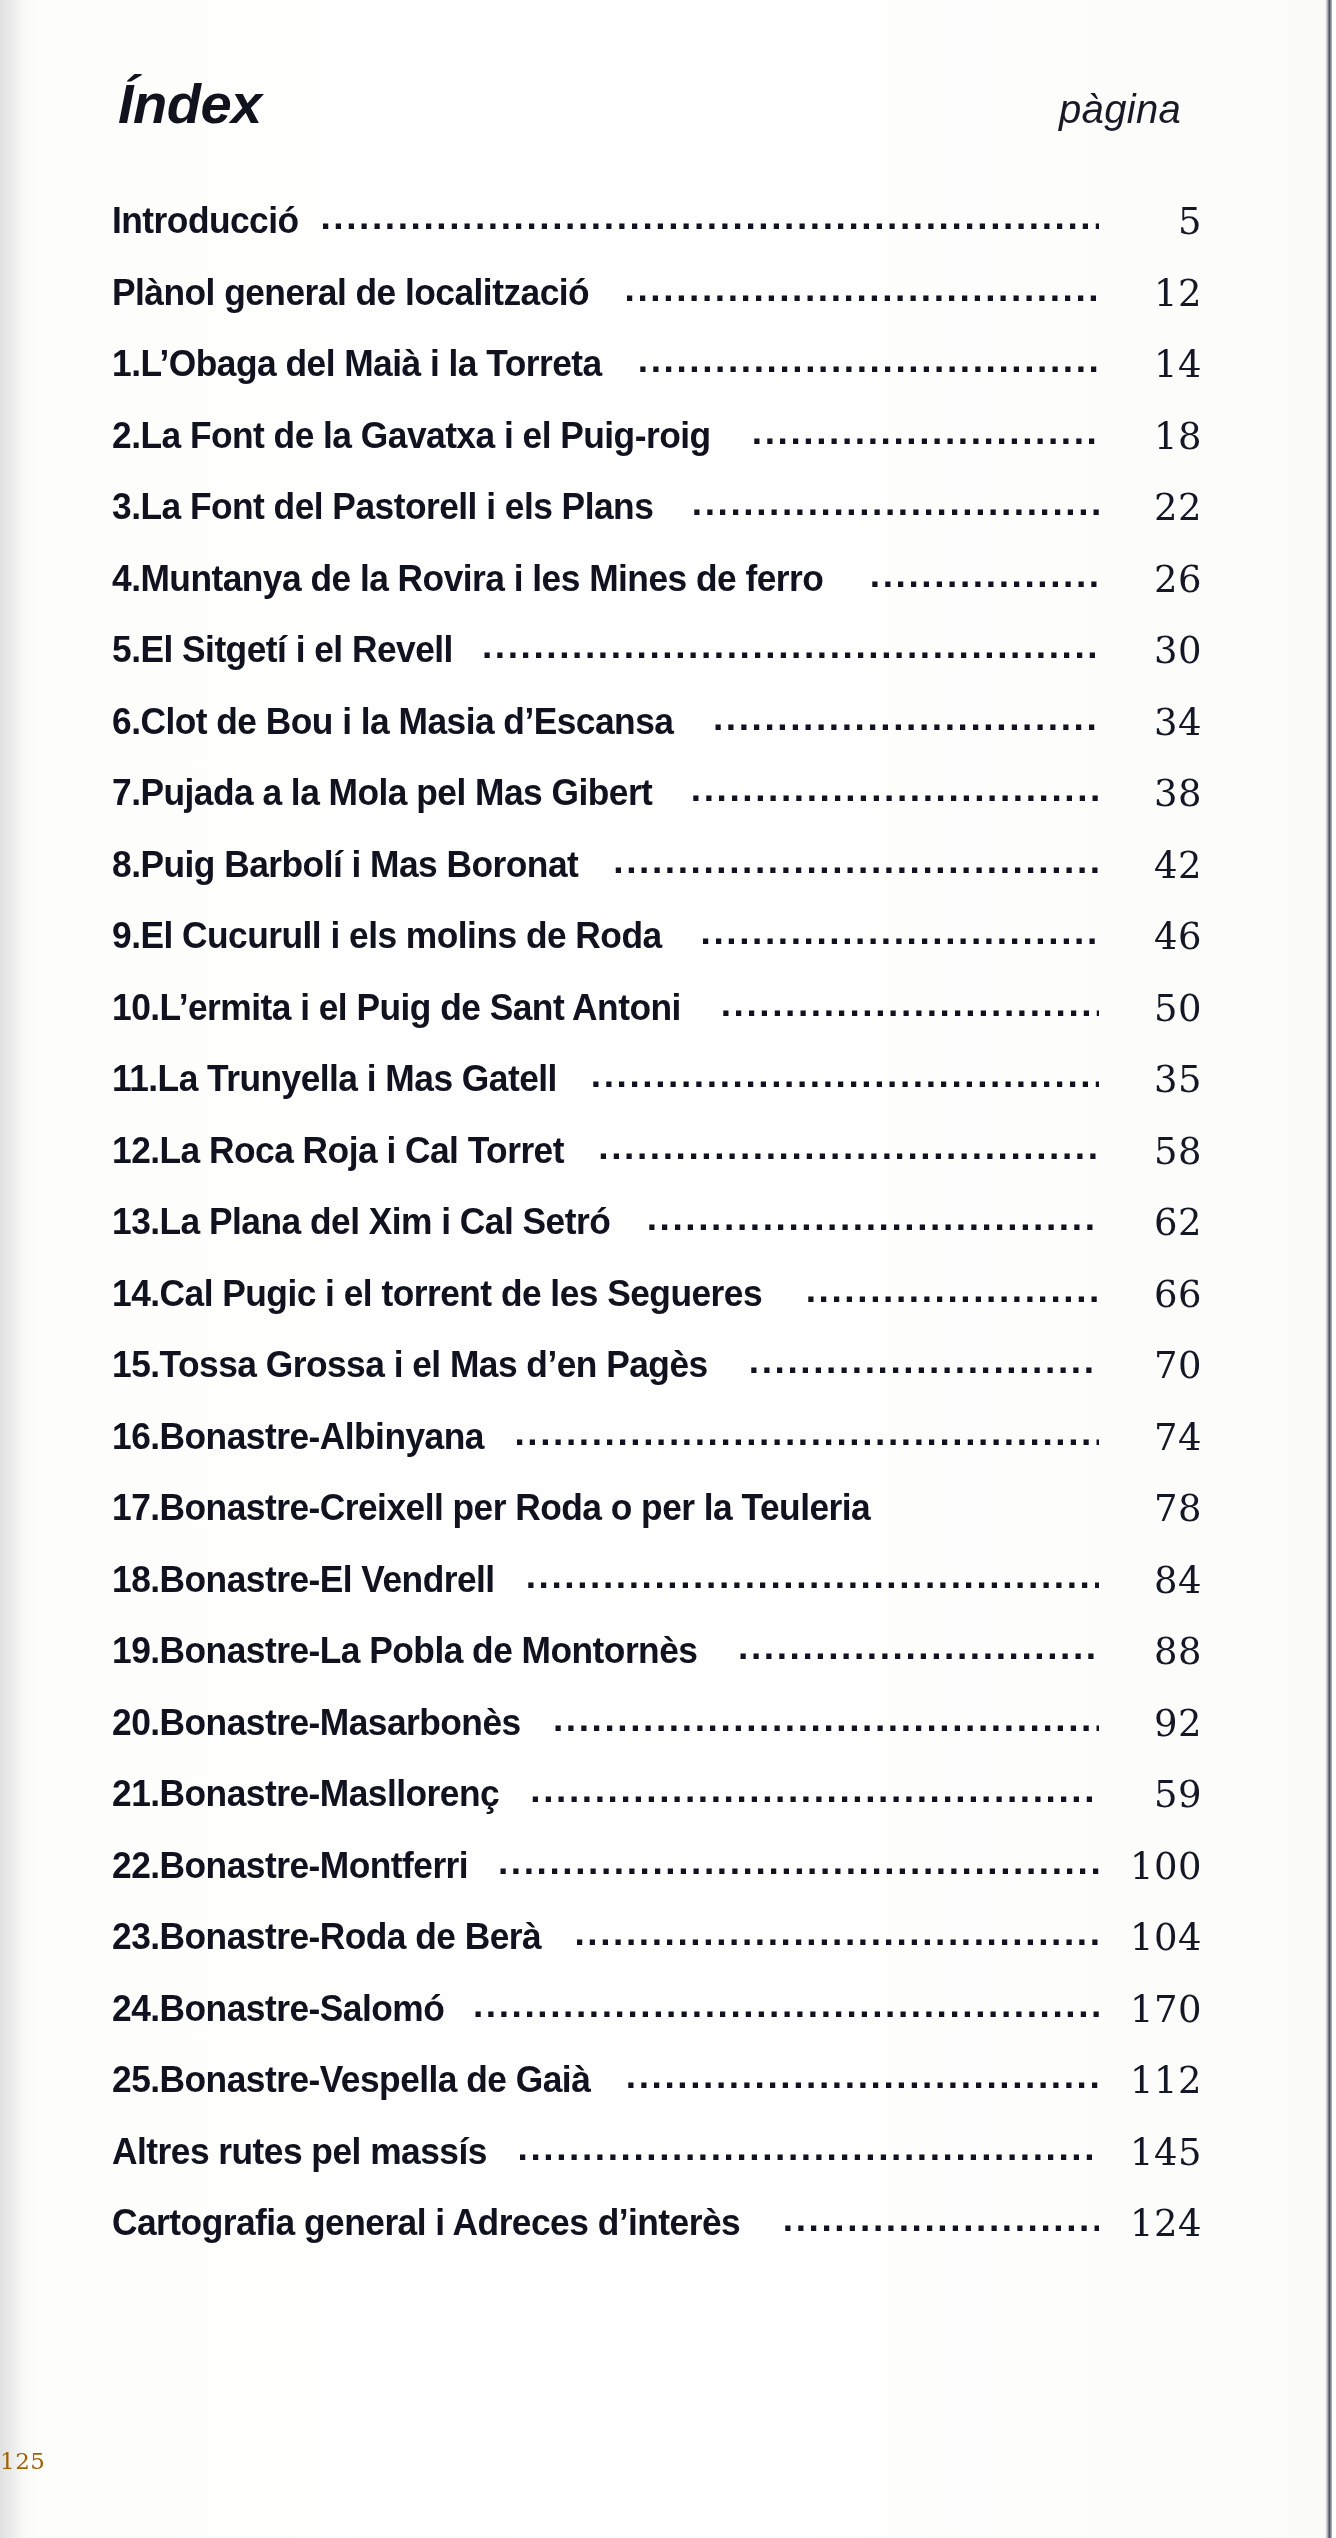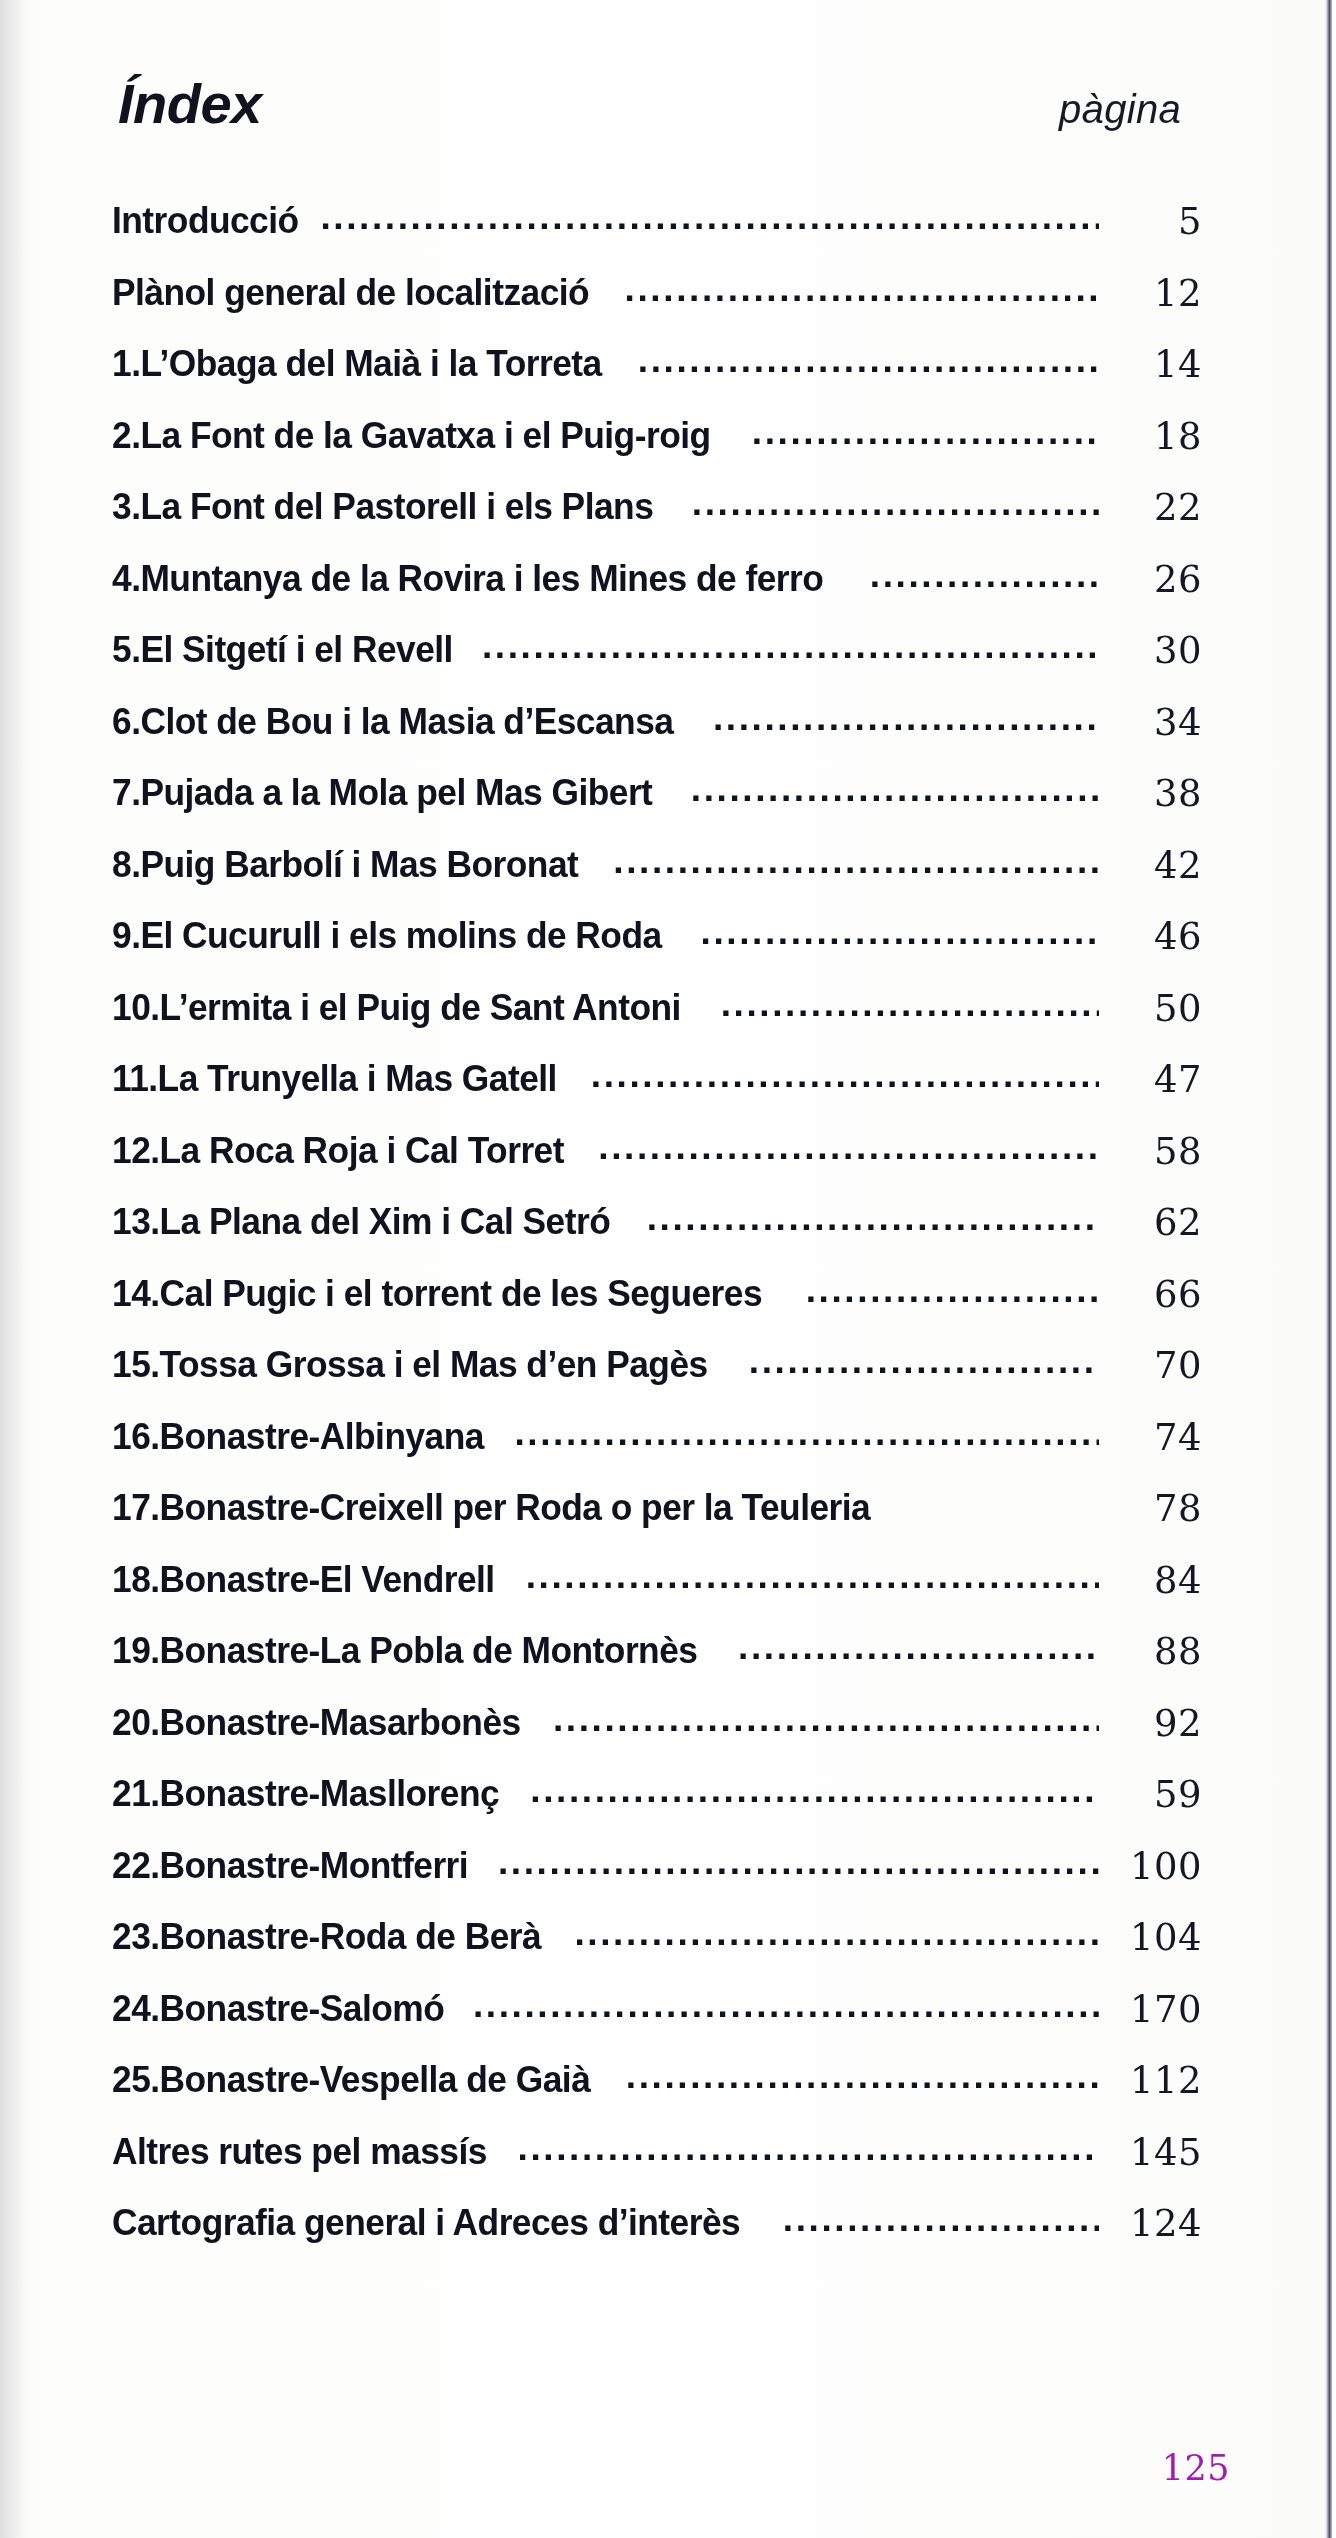--- a/index.html
+++ b/index.html
@@ -145,24 +145,24 @@
     color: #141826;
     letter-spacing: 0.5px;
   }
 
   
   #footer {
     position: absolute;
     left: 0;
     top: 2448px;
     width: 1230px;
-    text-align: right;
+    text-align: left;
     font-family: "DejaVu Serif", "Liberation Serif", serif;
-    font-size: 35px;
-    color: #a21caf;
+    font-size: 23px;
+    color: #a16207;
     letter-spacing: 0.5px;
   }
 </style>
 </head>
 <body>
 
 <div id="page">
 
   <div id="paper-texture"></div>
   <div id="left-gutter"></div>
@@ -231,21 +231,21 @@
           <span class="toc-page">46</span>
         </div>
         <div class="toc-row">
           <span class="toc-label">10.L’ermita i el Puig de Sant Antoni</span>
           <span class="toc-dots">..............................................................................................</span>
           <span class="toc-page">50</span>
         </div>
         <div class="toc-row">
           <span class="toc-label">11.La Trunyella i Mas Gatell</span>
           <span class="toc-dots">..............................................................................................</span>
-          <span class="toc-page">47</span>
+          <span class="toc-page">35</span>
         </div>
         <div class="toc-row">
           <span class="toc-label">12.La Roca Roja i Cal Torret</span>
           <span class="toc-dots">..............................................................................................</span>
           <span class="toc-page">58</span>
         </div>
         <div class="toc-row">
           <span class="toc-label">13.La Plana del Xim i Cal Setró</span>
           <span class="toc-dots">..............................................................................................</span>
           <span class="toc-page">62</span>

